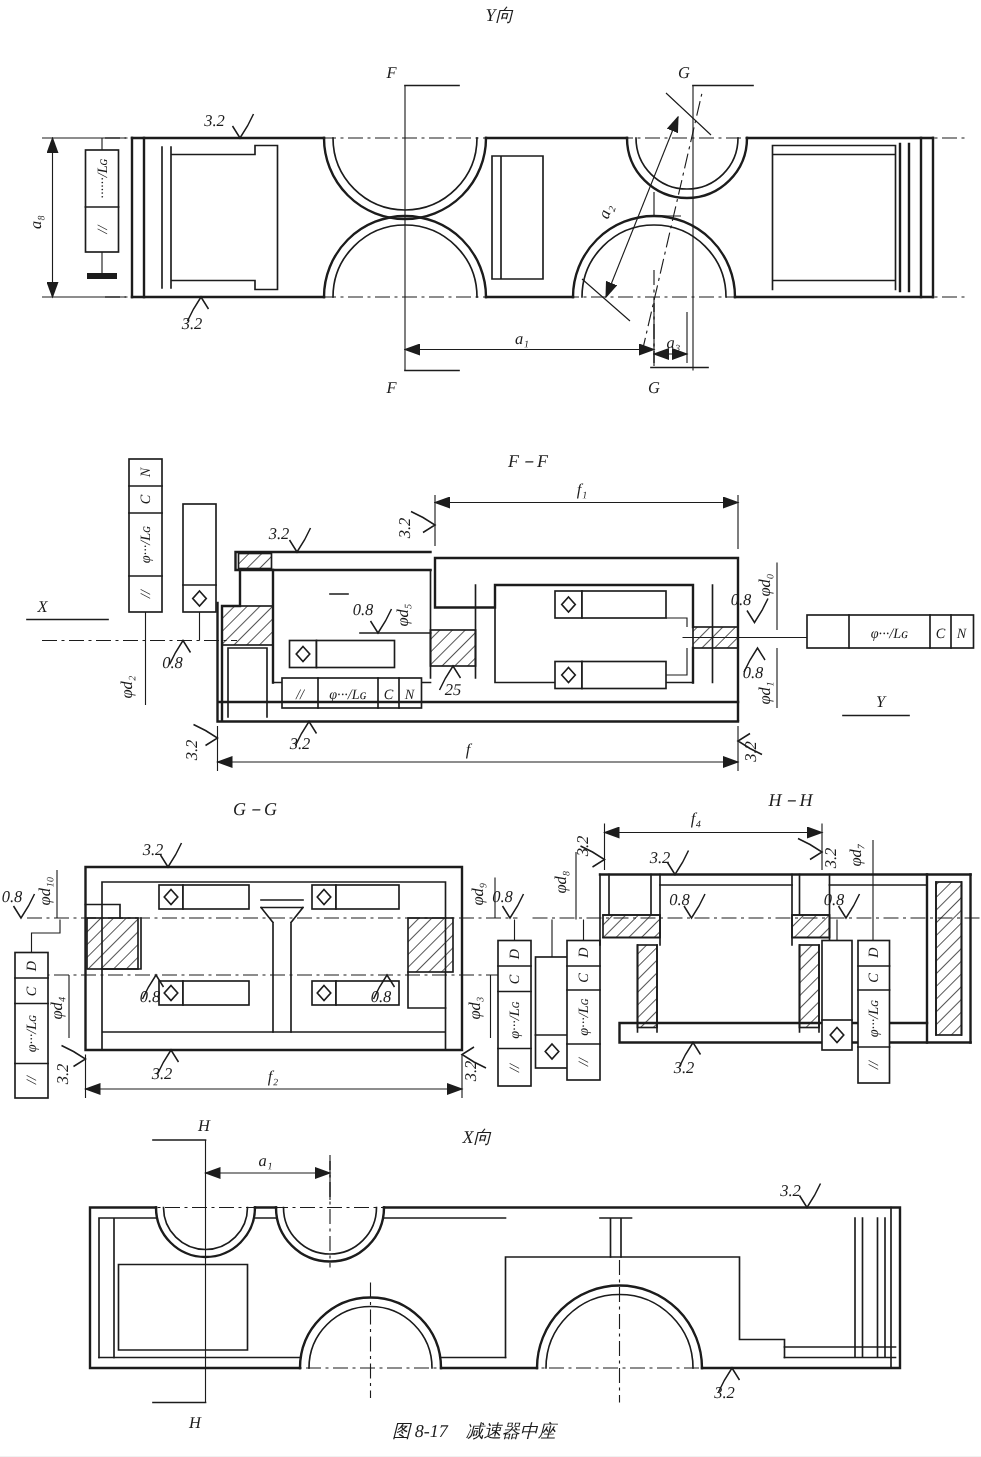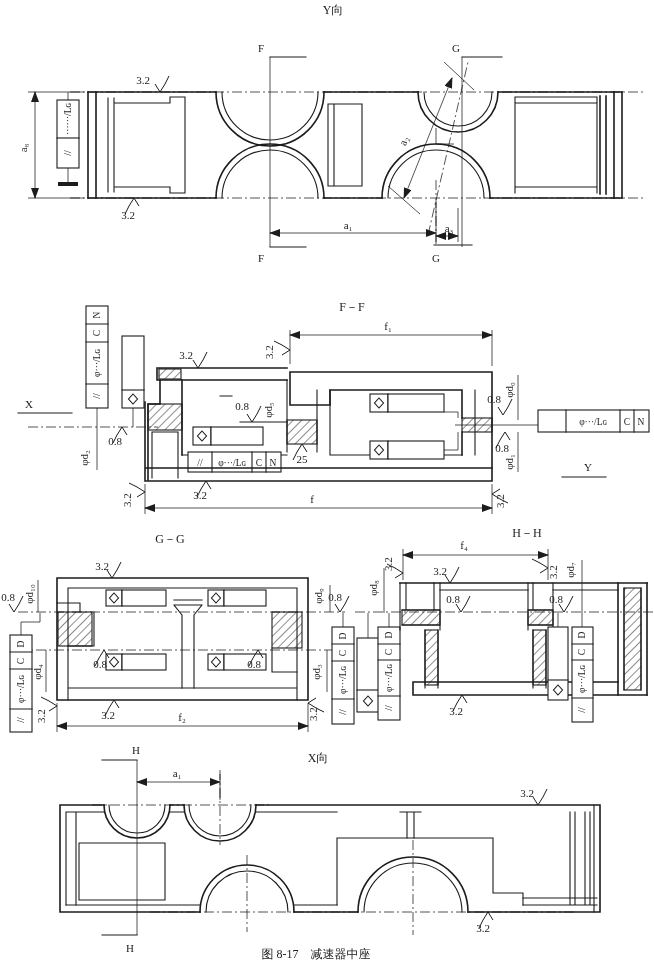--- a/index.html
+++ b/index.html
@@ -1,17 +1,17 @@
 <!DOCTYPE html>
 <html><head>
 <meta charset="utf-8">
 <style>
   html,body{margin:0;padding:0;background:#e8e8e8;}
   #page{width:654px;height:971px;background:#ffffff;position:relative;margin:0 auto;
-        font-family:"Liberation Serif", serif;}
+        font-family:"Liberation Serif", serif;font-style:italic;}
   svg text{font-family:"Liberation Serif", serif; fill:#1c1c1c;}
   .ol{stroke:#1c1c1c;stroke-width:1.6;fill:none;stroke-linecap:square;}
   .il{stroke:#1c1c1c;stroke-width:1.1;fill:none;stroke-linecap:square;}
   .tl{stroke:#1c1c1c;stroke-width:0.75;fill:none;}
   .cl{stroke:#1c1c1c;stroke-width:0.75;fill:none;stroke-dasharray:10 3 2 3;}
   .fr{stroke:#1c1c1c;stroke-width:1.1;fill:#ffffff;}
   .ht{stroke:#1c1c1c;stroke-width:1.1;fill:url(#hatch);}
   .lb{font-size:11px;}
   .sm{font-size:9.5px;}
   .ti{font-size:12px;}

